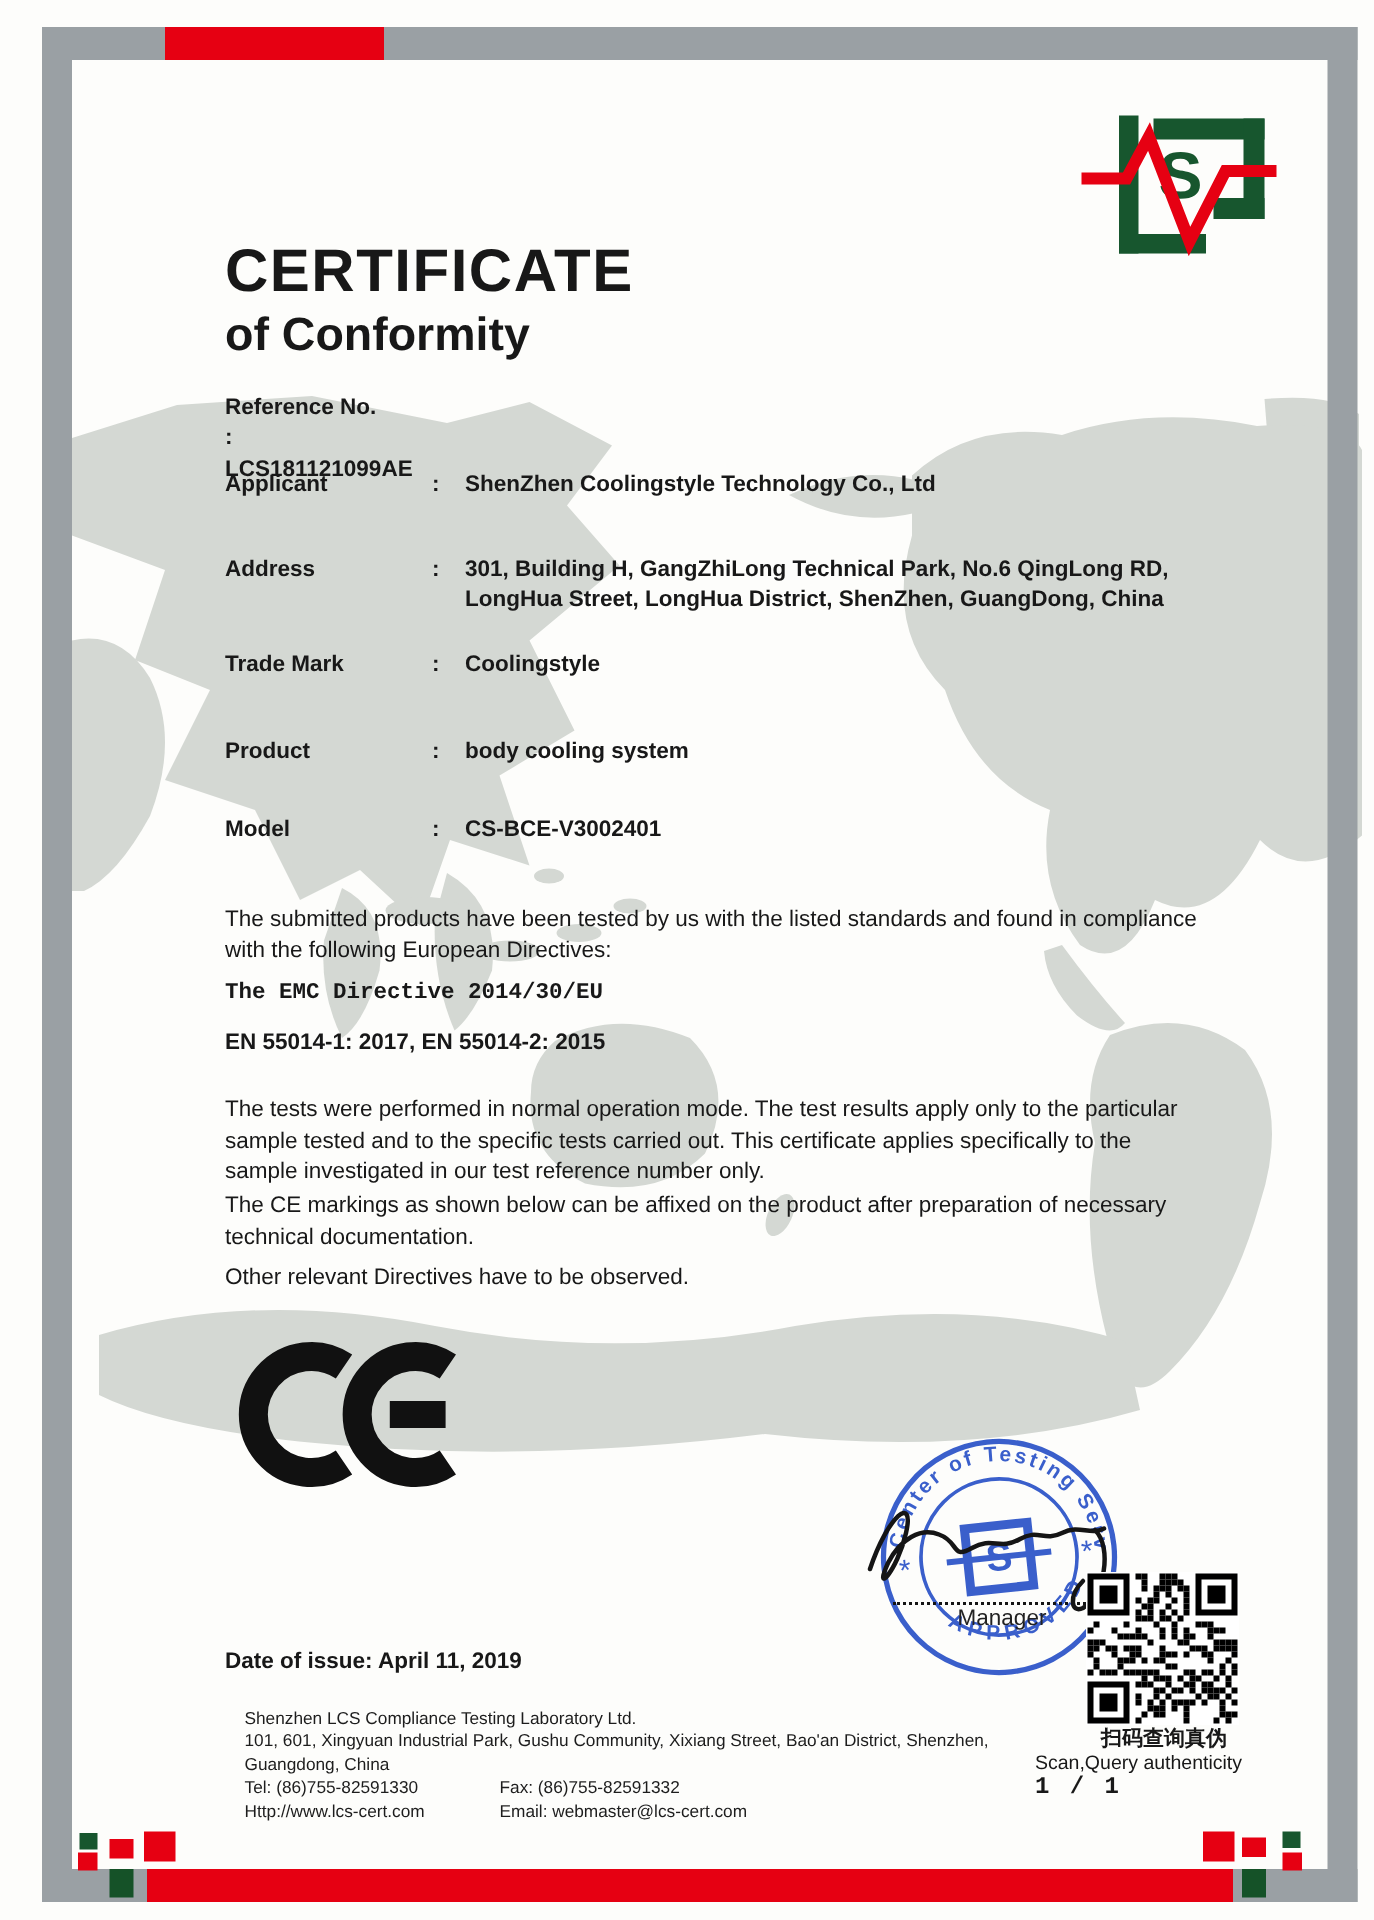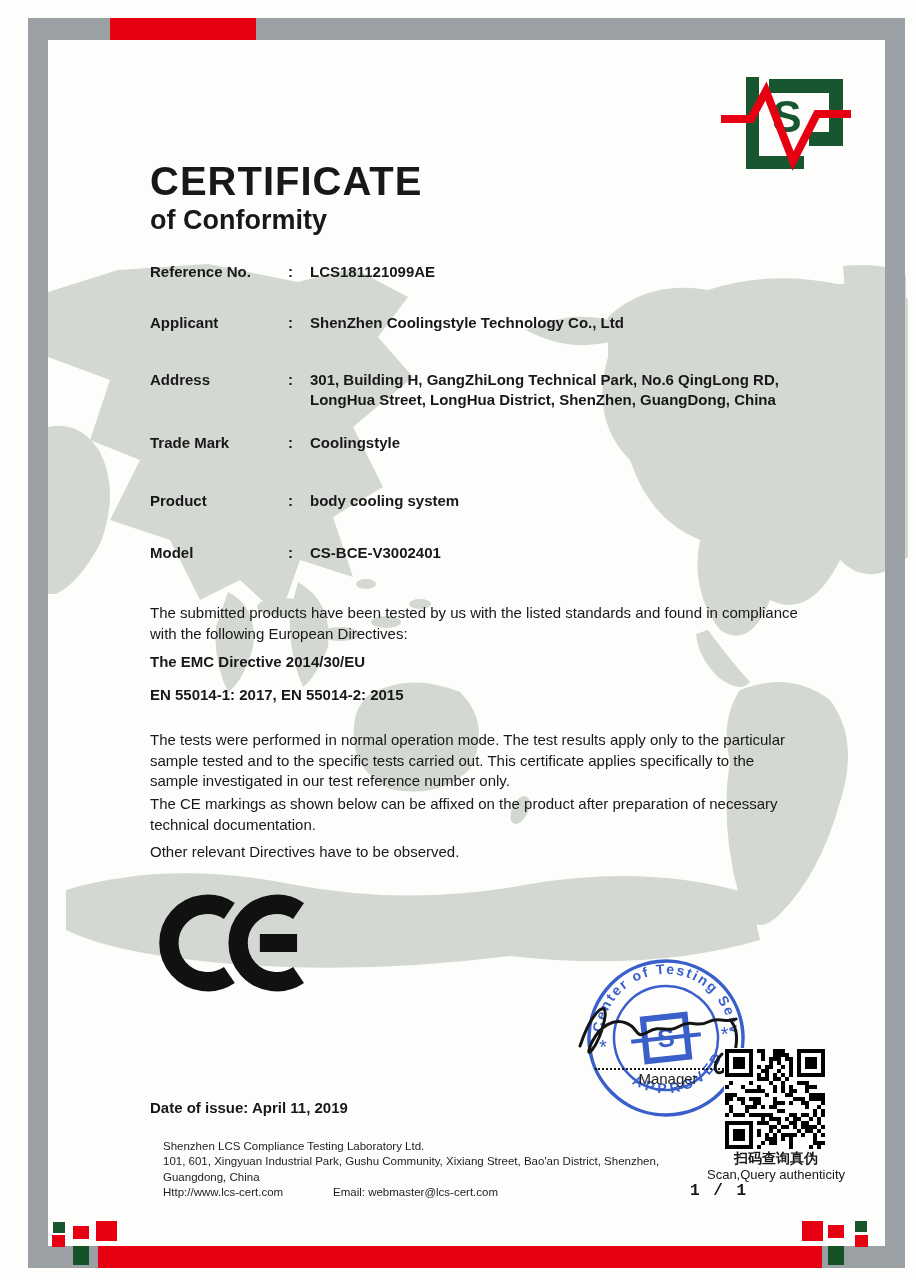--- a/index.html
+++ b/index.html
@@ -10,40 +10,40 @@
     color:#181818;
   }
   .abs{position:absolute;}
   
   .bar{position:absolute;background:#9aa0a4;}
   .red{background:#e60012;}
   .sq{position:absolute;}
   
   .title{left:150px;top:136px;line-height:1;}
   .title .big{font-size:40px;font-weight:bold;letter-spacing:1px;margin-top:25px;}
-  .title .small{font-size:27px;font-weight:bold;margin-top:6px;}
+  .title .small{font-size:31px;font-weight:bold;margin-top:6px;}
   
   .field{position:absolute;left:150px;display:flex;font-size:15px;font-weight:bold;line-height:1.35;}
   .field .lbl{width:138px;flex:none;}
   .field .col{width:22px;flex:none;text-align:left;}
   .field .val{width:480px;}
   
   .para{position:absolute;left:150px;width:648px;font-size:15px;line-height:1.38;}
   .para.b{font-weight:bold;}
   
   .footer{position:absolute;left:163px;top:1139px;font-size:11.5px;line-height:1.34;color:#1d1d1d;}
   .frow{display:flex;}
   .frow .c1{width:170px;flex:none;}
   .stamp-wrap{position:absolute;left:583px;top:955px;width:166px;height:166px;transform:rotate(-6deg);z-index:4;}
   .sig{position:absolute;left:570px;top:982px;width:205px;height:105px;z-index:6;}
   .dotline{position:absolute;left:595px;top:1050px;width:152px;height:18px;border-bottom:2px dotted #141414;z-index:5;}
   .manager{position:absolute;left:625px;top:1070px;width:86px;text-align:center;font-size:15px;color:#222;z-index:6;}
   .qr{position:absolute;left:724px;top:1048px;width:102px;height:102px;z-index:7;background:#fff;}
   .qrcapzh{position:absolute;left:705px;top:1150px;width:142px;text-align:center;font-size:14px;font-weight:bold;z-index:7;}
-  .qrcapen{position:absolute;left:690px;top:1167px;width:172px;text-align:center;font-size:13px;z-index:7;}
+  .qrcapen{position:absolute;left:690px;top:1167px;width:172px;text-align:left;font-size:13px;z-index:7;}
   .pagenum{position:absolute;left:690px;top:1182px;font-size:16px;font-weight:bold;letter-spacing:2px;font-family:"Liberation Mono","DejaVu Sans Mono",monospace;}
   .dateline{position:absolute;left:150px;top:1099px;font-size:15px;font-weight:bold;}
   .map{position:absolute;left:48px;top:262px;z-index:0;}
   .content{position:relative;z-index:2;}
 </style>
 </head>
 <body>
 
 <svg class="map" width="860" height="750" viewBox="0 0 860 750">
   <g fill="#d4d8d3" stroke="none">
@@ -107,21 +107,21 @@
   <polyline points="18,45 48,45 63,17 90,87 114,40 148,40" fill="none" stroke="#e60012" stroke-width="8"></polyline>
 </svg>
 
 <div class="content">
 
   <div class="abs title">
     <div class="big">CERTIFICATE</div>
     <div class="small">of Conformity</div>
   </div>
 
-  <div class="field" style="top:262px;">
+  <div class="field" style="top:262px;flex-direction:column;">
     <span class="lbl">Reference No.</span>
     <span class="col">:</span>
     <span class="val">LCS181121099AE</span>
   </div>
   <div class="field" style="top:313px;">
     <span class="lbl">Applicant</span>
     <span class="col">:</span>
     <span class="val">ShenZhen Coolingstyle Technology Co., Ltd</span>
   </div>
   <div class="field" style="top:370px;">
@@ -139,40 +139,44 @@
     <span class="col">:</span>
     <span class="val">body cooling system</span>
   </div>
   <div class="field" style="top:543px;">
     <span class="lbl">Model</span>
     <span class="col">:</span>
     <span class="val">CS-BCE-V3002401</span>
   </div>
 
   <div class="para" style="top:603px;">The submitted products have been tested by us with the listed standards and found in compliance with the following European Directives:</div>
-  <div class="para b" style="top:652px;">The EMC Directive 2014/30/EU</div>
+  <div class="para b" style="top:652px;font-family:Liberation Mono, monospace;">The EMC Directive 2014/30/EU</div>
   <div class="para b" style="top:685px;">EN 55014-1: 2017, EN 55014-2: 2015</div>
   <div class="para" style="top:730px;">The tests were performed in normal operation mode. The test results apply only to the particular sample tested and to the specific tests carried out. This certificate applies specifically to the sample investigated in our test reference number only.</div>
   <div class="para" style="top:794px;">The CE markings as shown below can be affixed on the product after preparation of necessary technical documentation.</div>
   <div class="para" style="top:842px;">Other relevant Directives have to be observed.</div>
 
   <svg class="abs" style="left:146px;top:882px;" width="160" height="122" viewBox="0 0 215 150">
     <g fill="none" stroke="#111" stroke-width="26">
       <path d="M 112 32 A 52 52 0 1 0 112 118"></path>
       <path d="M 205 32 A 52 52 0 1 0 205 118"></path>
     </g>
     <line x1="153" y1="75" x2="203" y2="75" stroke="#111" stroke-width="24"></line>
   </svg>
 
   <div class="dateline">Date of issue: April 11, 2019</div>
 
   <div class="footer">
     <div>Shenzhen LCS Compliance Testing Laboratory Ltd.</div>
     <div>101, 601, Xingyuan Industrial Park, Gushu Community, Xixiang Street, Bao'an District, Shenzhen,</div>
     <div>Guangdong, China</div>
+    <div class="frow">
+      <span class="c1">Tel: (86)755-82591330</span>
+      <span>Fax: (86)755-82591332</span>
+    </div>
     <div class="frow">
       <span class="c1">Http://www.lcs-cert.com</span>
       <span>Email: webmaster@lcs-cert.com</span>
     </div>
   </div>
   <div class="pagenum">1 / 1</div>
 </div>
 
 <div class="stamp-wrap">
   <svg width="166" height="166" viewBox="0 0 166 166" style="opacity:.92;">

